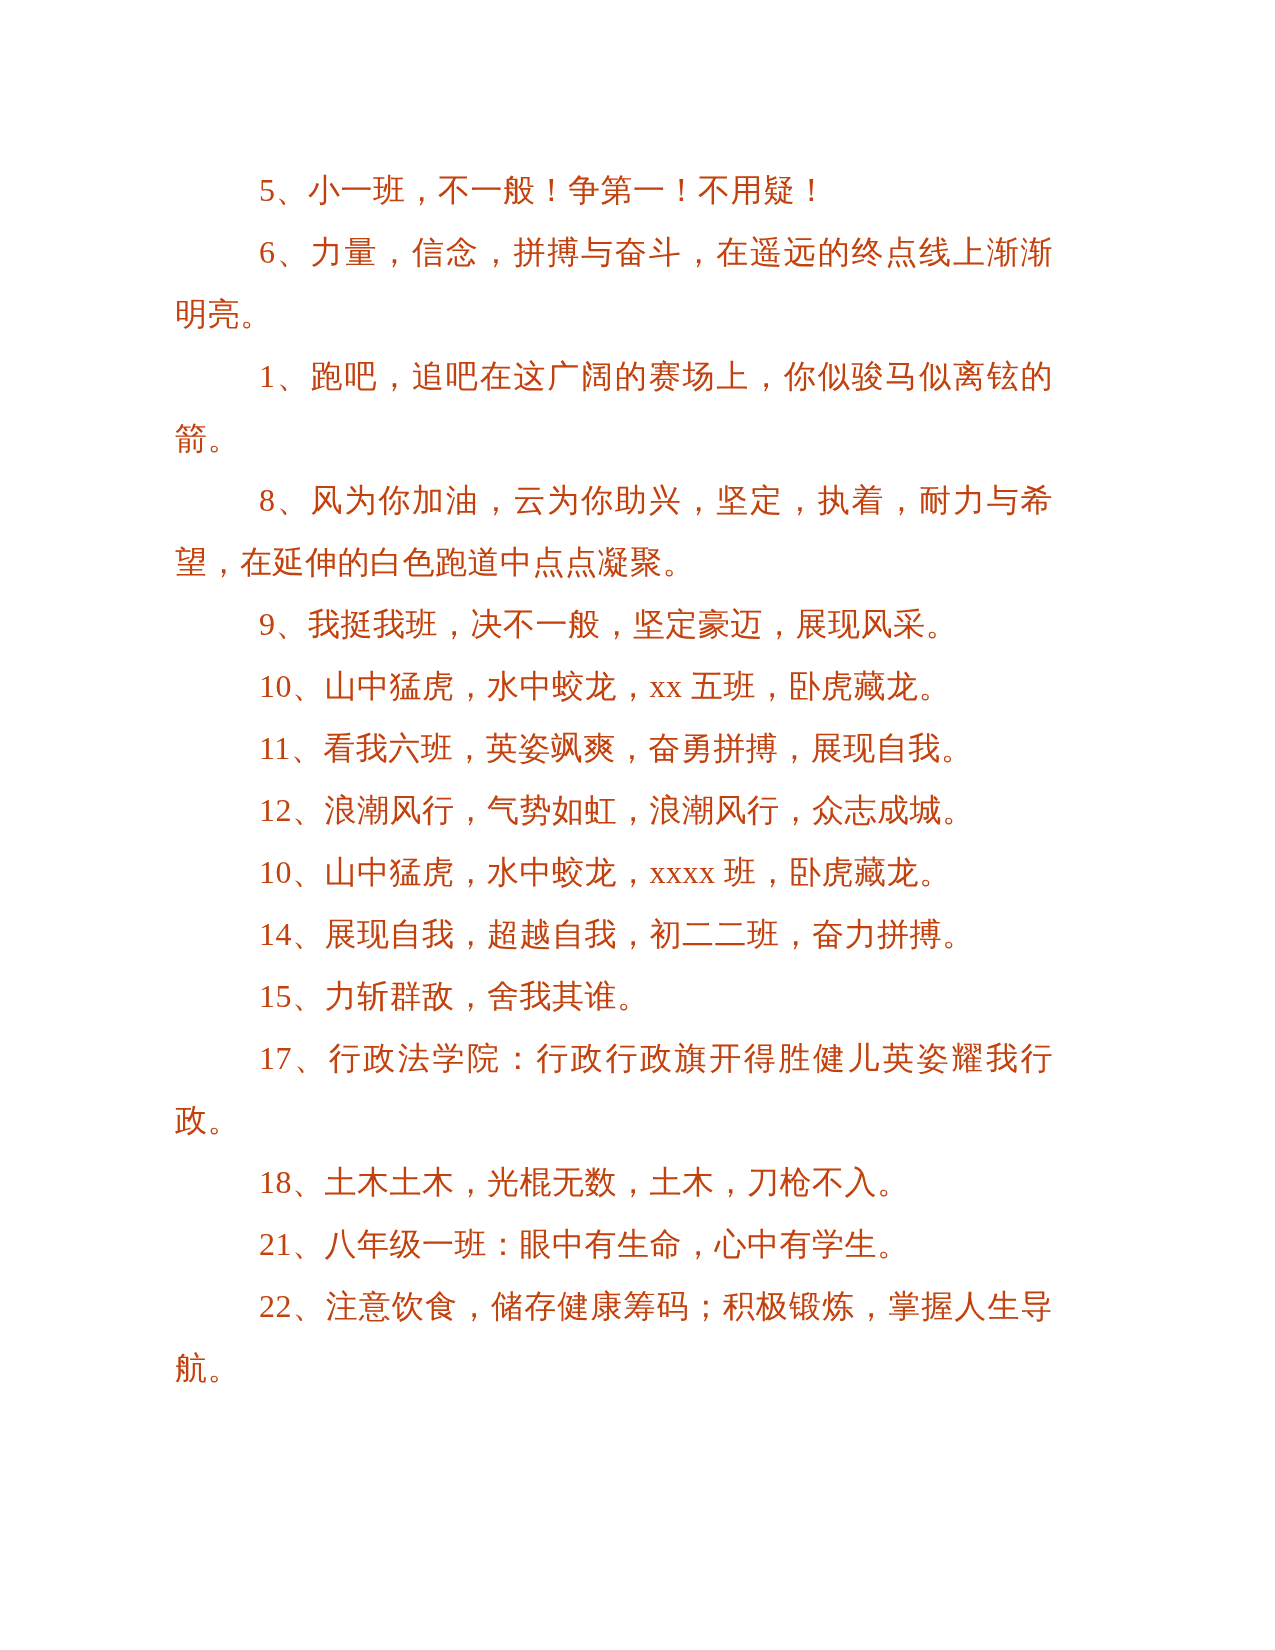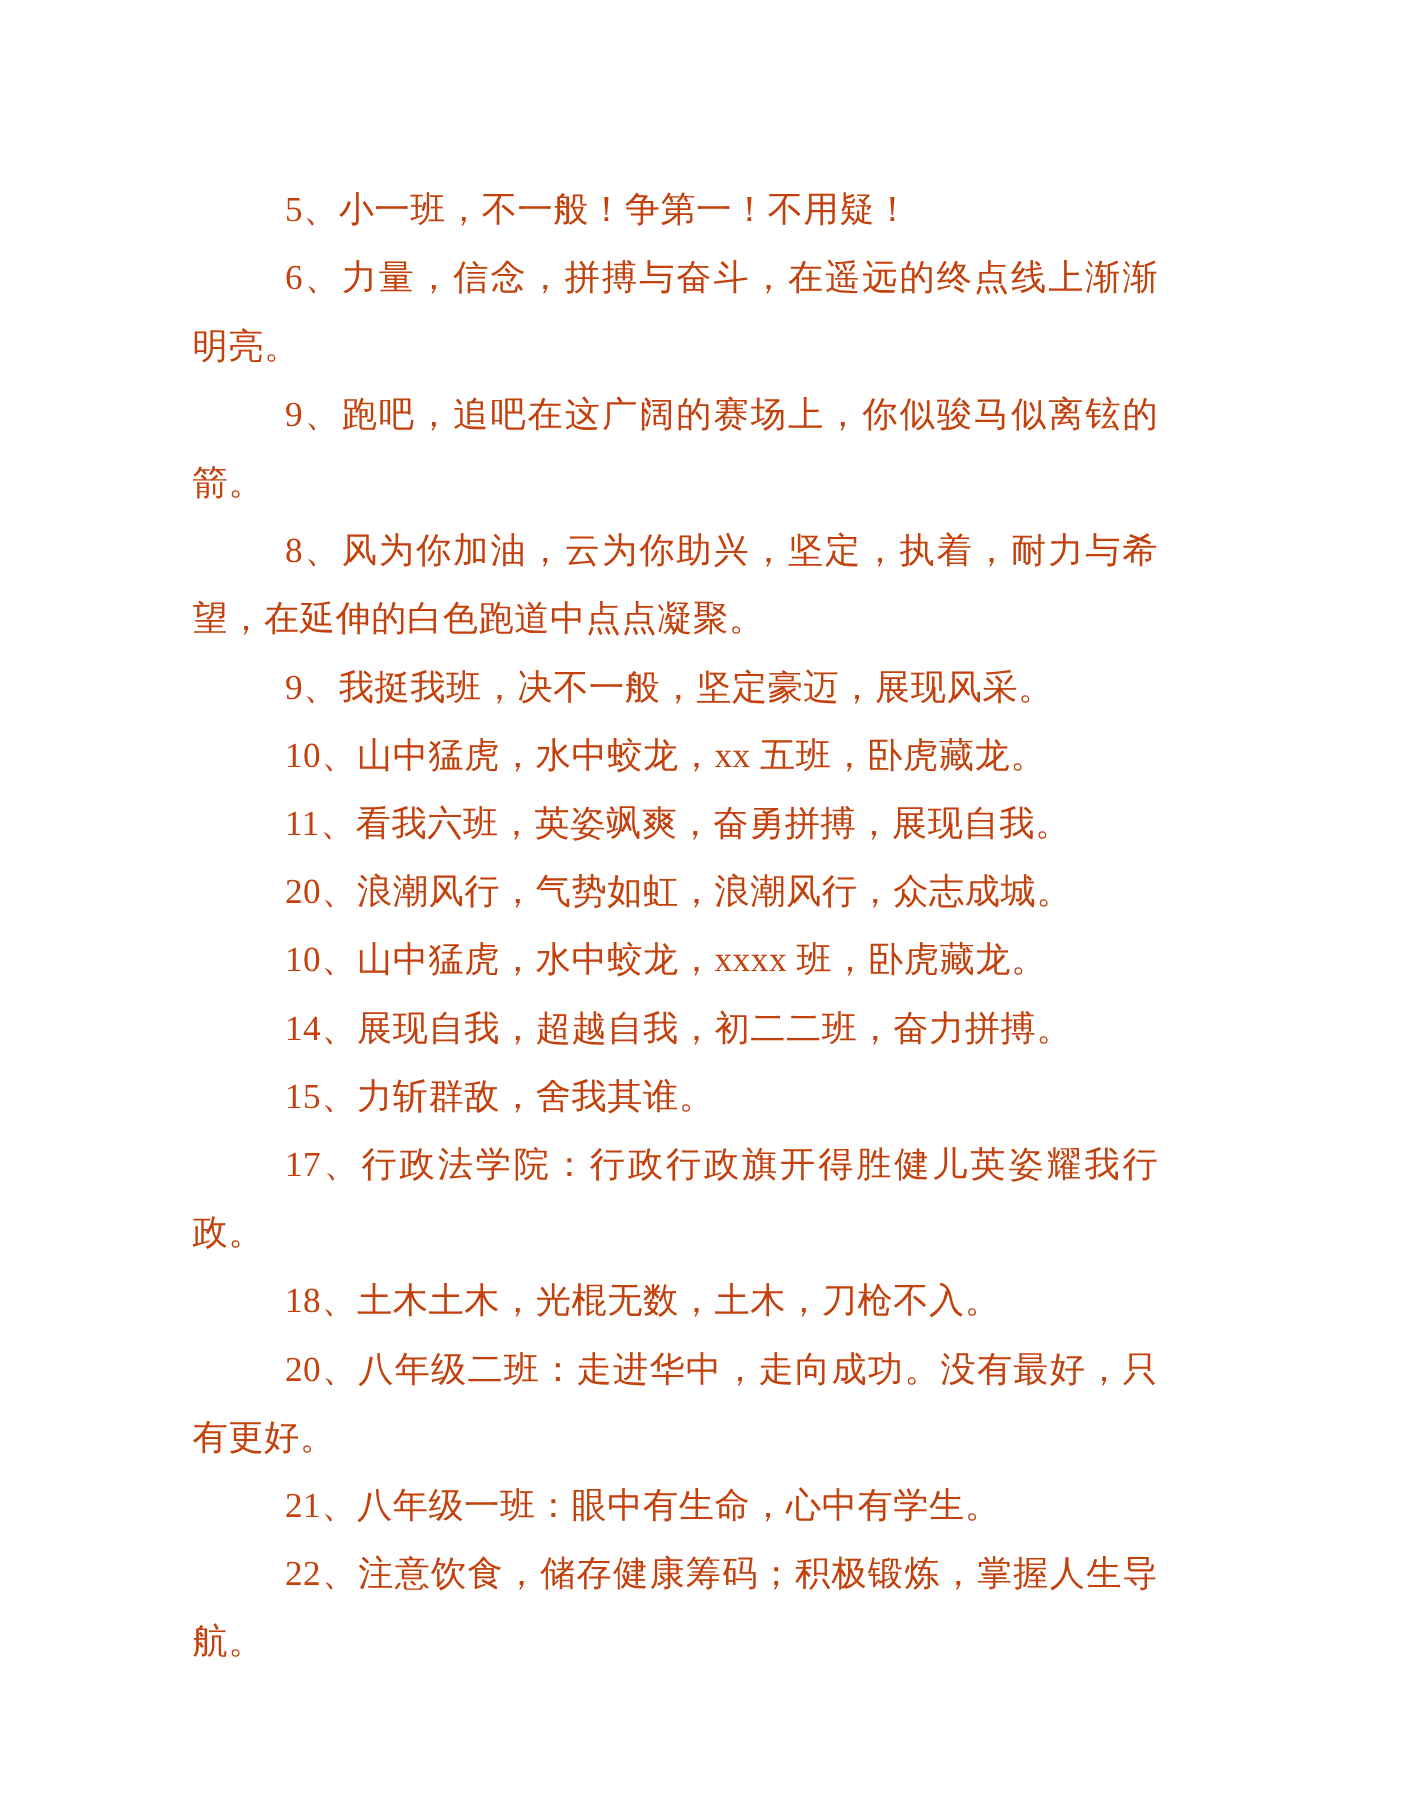--- a/index.html
+++ b/index.html
@@ -33,28 +33,27 @@
     word-break: normal;
   }
 </style>
 </head>
 <body>
 
 <div class="page">
   <div class="slogan-list">
     <p class="slogan-line">5、小一班，不一般！争第一！不用疑！</p>
     <p class="slogan-line">6、力量，信念，拼搏与奋斗，在遥远的终点线上渐渐明亮。</p>
-    <p class="slogan-line">9、跑吧，追吧在这广阔的赛场上，你似骏马似离铉的箭。</p>
+    <p class="slogan-line">1、跑吧，追吧在这广阔的赛场上，你似骏马似离铉的箭。</p>
     <p class="slogan-line">8、风为你加油，云为你助兴，坚定，执着，耐力与希望，在延伸的白色跑道中点点凝聚。</p>
     <p class="slogan-line">9、我挺我班，决不一般，坚定豪迈，展现风采。</p>
     <p class="slogan-line">10、山中猛虎，水中蛟龙，xx 五班，卧虎藏龙。</p>
     <p class="slogan-line">11、看我六班，英姿飒爽，奋勇拼搏，展现自我。</p>
-    <p class="slogan-line">20、浪潮风行，气势如虹，浪潮风行，众志成城。</p>
+    <p class="slogan-line">12、浪潮风行，气势如虹，浪潮风行，众志成城。</p>
     <p class="slogan-line">10、山中猛虎，水中蛟龙，xxxx 班，卧虎藏龙。</p>
     <p class="slogan-line">14、展现自我，超越自我，初二二班，奋力拼搏。</p>
     <p class="slogan-line">15、力斩群敌，舍我其谁。</p>
     <p class="slogan-line">17、行政法学院：行政行政旗开得胜健儿英姿耀我行政。</p>
     <p class="slogan-line">18、土木土木，光棍无数，土木，刀枪不入。</p>
-    <p class="slogan-line">20、八年级二班：走进华中，走向成功。没有最好，只有更好。</p>
     <p class="slogan-line">21、八年级一班：眼中有生命，心中有学生。</p>
     <p class="slogan-line">22、注意饮食，储存健康筹码；积极锻炼，掌握人生导航。</p>
   </div>
 </div>
 
 </body></html>

